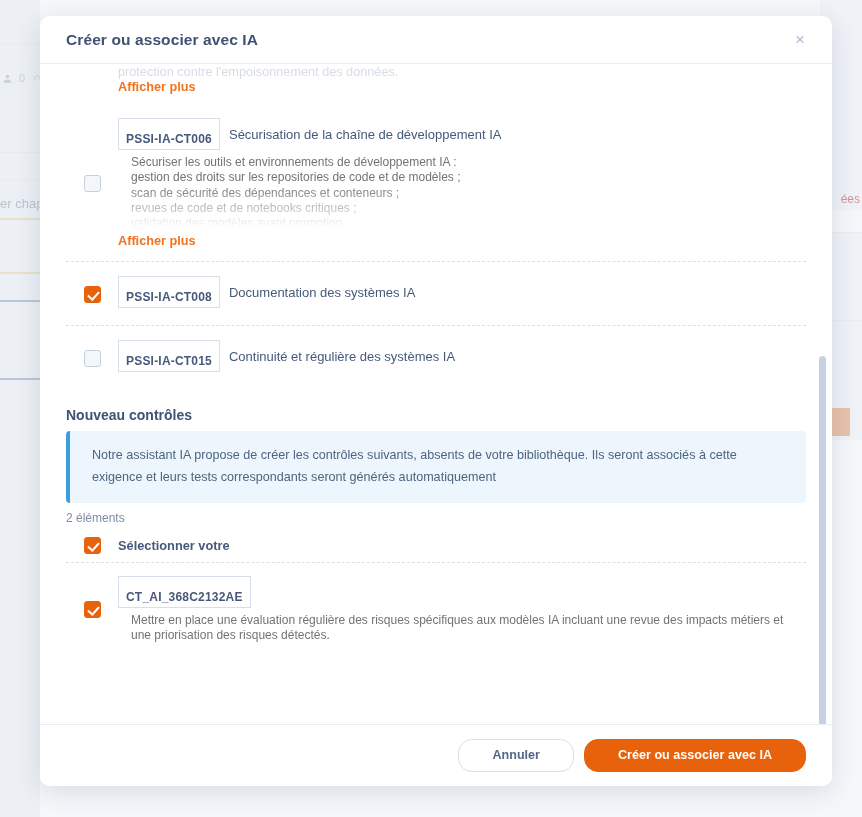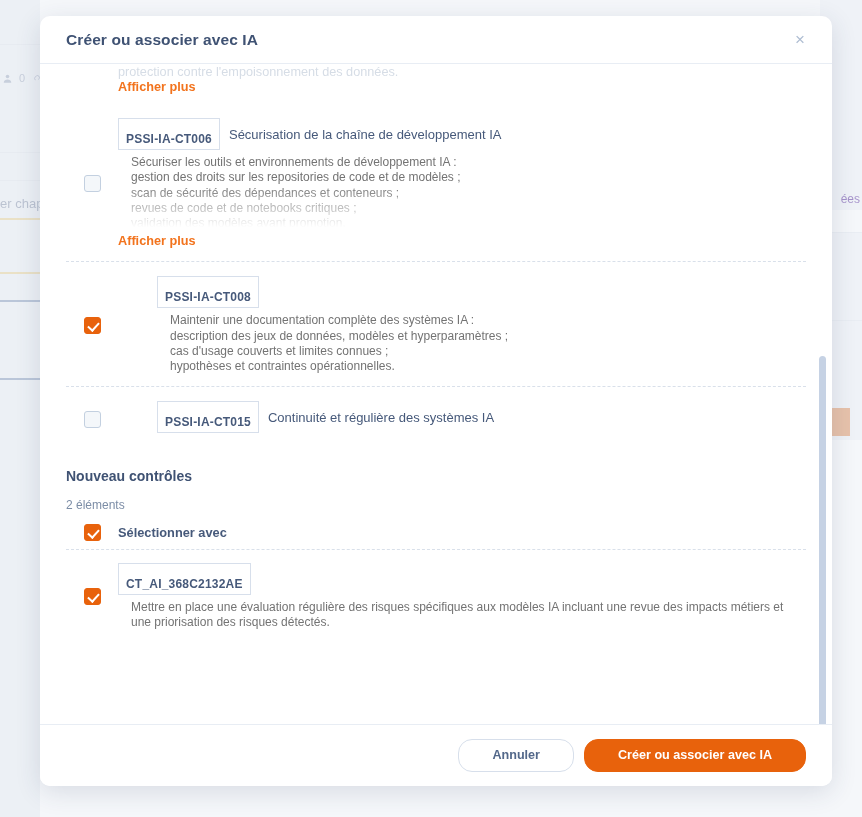--- a/index.html
+++ b/index.html
@@ -42,21 +42,21 @@
   }
   .bg-rowline { position: absolute; left: 0; width: 40px; height: 1px; }
   .bg-rowline.y1 { top: 152px; background: #dfe4ec; }
   .bg-rowline.y2 { top: 180px; background: #dfe4ec; }
   .bg-rowline.y3 { top: 218px; background: #e6cf8d; height: 2px; }
   .bg-rowline.y4 { top: 272px; background: #e6cf8d; height: 2px; }
   .bg-rowline.y5 { top: 300px; background: #7d93b5; height: 2px; }
   .bg-rowline.y6 { top: 378px; background: #7d93b5; height: 2px; }
   .bg-right-text {
     position: absolute; right: 2px; top: 192px;
-    font-size: 12px; color: #4c1d95; white-space: nowrap;
+    font-size: 12px; color: #b91c1c; white-space: nowrap;
   }
   .bg-right-band {
     position: absolute; right: 0; width: 42px;
     background: #f2f4f8; border-top: 1px solid #e4e8ef;
   }
   .bg-orange-chip {
     position: absolute; right: 12px; top: 408px;
     width: 30px; height: 28px; border-radius: 4px 0 0 4px;
     background: #e08a50;
   }
@@ -108,21 +108,21 @@
     padding-top: 0;
   }
 
   
   .ctrl-row {
     display: flex;
     align-items: flex-start;
     padding: 14px 0 12px 0;
     position: relative;
   }
-  .ctrl-row + .ctrl-row { border-top: 1px dashed #d9e0ea; gap: 39px; }
+  .ctrl-row + .ctrl-row { border-top: 1px dashed #d9e0ea; }
 
   .cb-cell {
     width: 52px; flex: 0 0 52px;
     display: flex; justify-content: center;
     align-self: center;
   }
   .cbox {
     width: 17px; height: 17px;
     border-radius: 3px;
     border: 1px solid #c3d0e0;
@@ -207,21 +207,21 @@
   .info-banner {
     background: #edf6fd;
     border-left: 4px solid #3b9edb;
     border-radius: 4px;
     padding: 14px 18px 14px 22px;
     font-size: 12.6px; color: #4e6party;
     color: #4e647f; line-height: 1.72;
   }
   .count-label {
     font-size: 12px; color: #7c8da6;
-    margin: 14px 0 6px 0;
+    margin: 8px 0 6px 0;
   }
   .selectall-row {
     display: flex; align-items: center;
     padding: 6px 0 8px 0;
   }
   .selectall-label {
     font-size: 12.8px; font-weight: bold; color: #46597a;
   }
   .new-row {
     display: flex; align-items: flex-start;
@@ -349,50 +349,48 @@
         </div>
       </div>
 
       <div class="ctrl-row">
         <div class="cb-cell">
           <span class="cbox checked"></span>
         </div>
         <div class="ctrl-main">
           <div class="ctrl-head">
             <span class="code-badge">PSSI-IA-CT008</span>
+            <span class="ctrl-title">Documentation des systèmes IA</span>
           </div>
-          <div class="ctrl-desc">Maintenir une documentation complète des systèmes IA :
-description des jeux de données, modèles et hyperparamètres ;
-cas d'usage couverts et limites connues ;
-hypothèses et contraintes opérationnelles.</div>
         </div>
       </div>
 
       <div class="ctrl-row">
         <div class="cb-cell">
           <span class="cbox"></span>
         </div>
         <div class="ctrl-main">
           <div class="ctrl-head">
             <span class="code-badge">PSSI-IA-CT015</span>
             <span class="ctrl-title">Continuité et régulière des systèmes IA</span>
           </div>
         </div>
       </div>
 
       <div class="section-title">Nouveau contrôles</div>
 
+      <div class="info-banner">Notre assistant IA propose de créer les contrôles suivants, absents de votre bibliothèque. Ils seront associés à cette exigence et leurs tests correspondants seront générés automatiquement</div>
 
       <div class="count-label">2 éléments</div>
 
       <div class="selectall-row">
         <div class="cb-cell">
           <span class="cbox checked"></span>
         </div>
-        <span class="selectall-label">Sélectionner avec</span>
+        <span class="selectall-label">Sélectionner votre</span>
       </div>
 
       <div class="new-row">
         <div class="cb-cell">
           <span class="cbox checked"></span>
         </div>
         <div class="ctrl-main">
           <div class="ctrl-head">
             <span class="code-badge">CT_AI_368C2132AE</span>
           </div>

